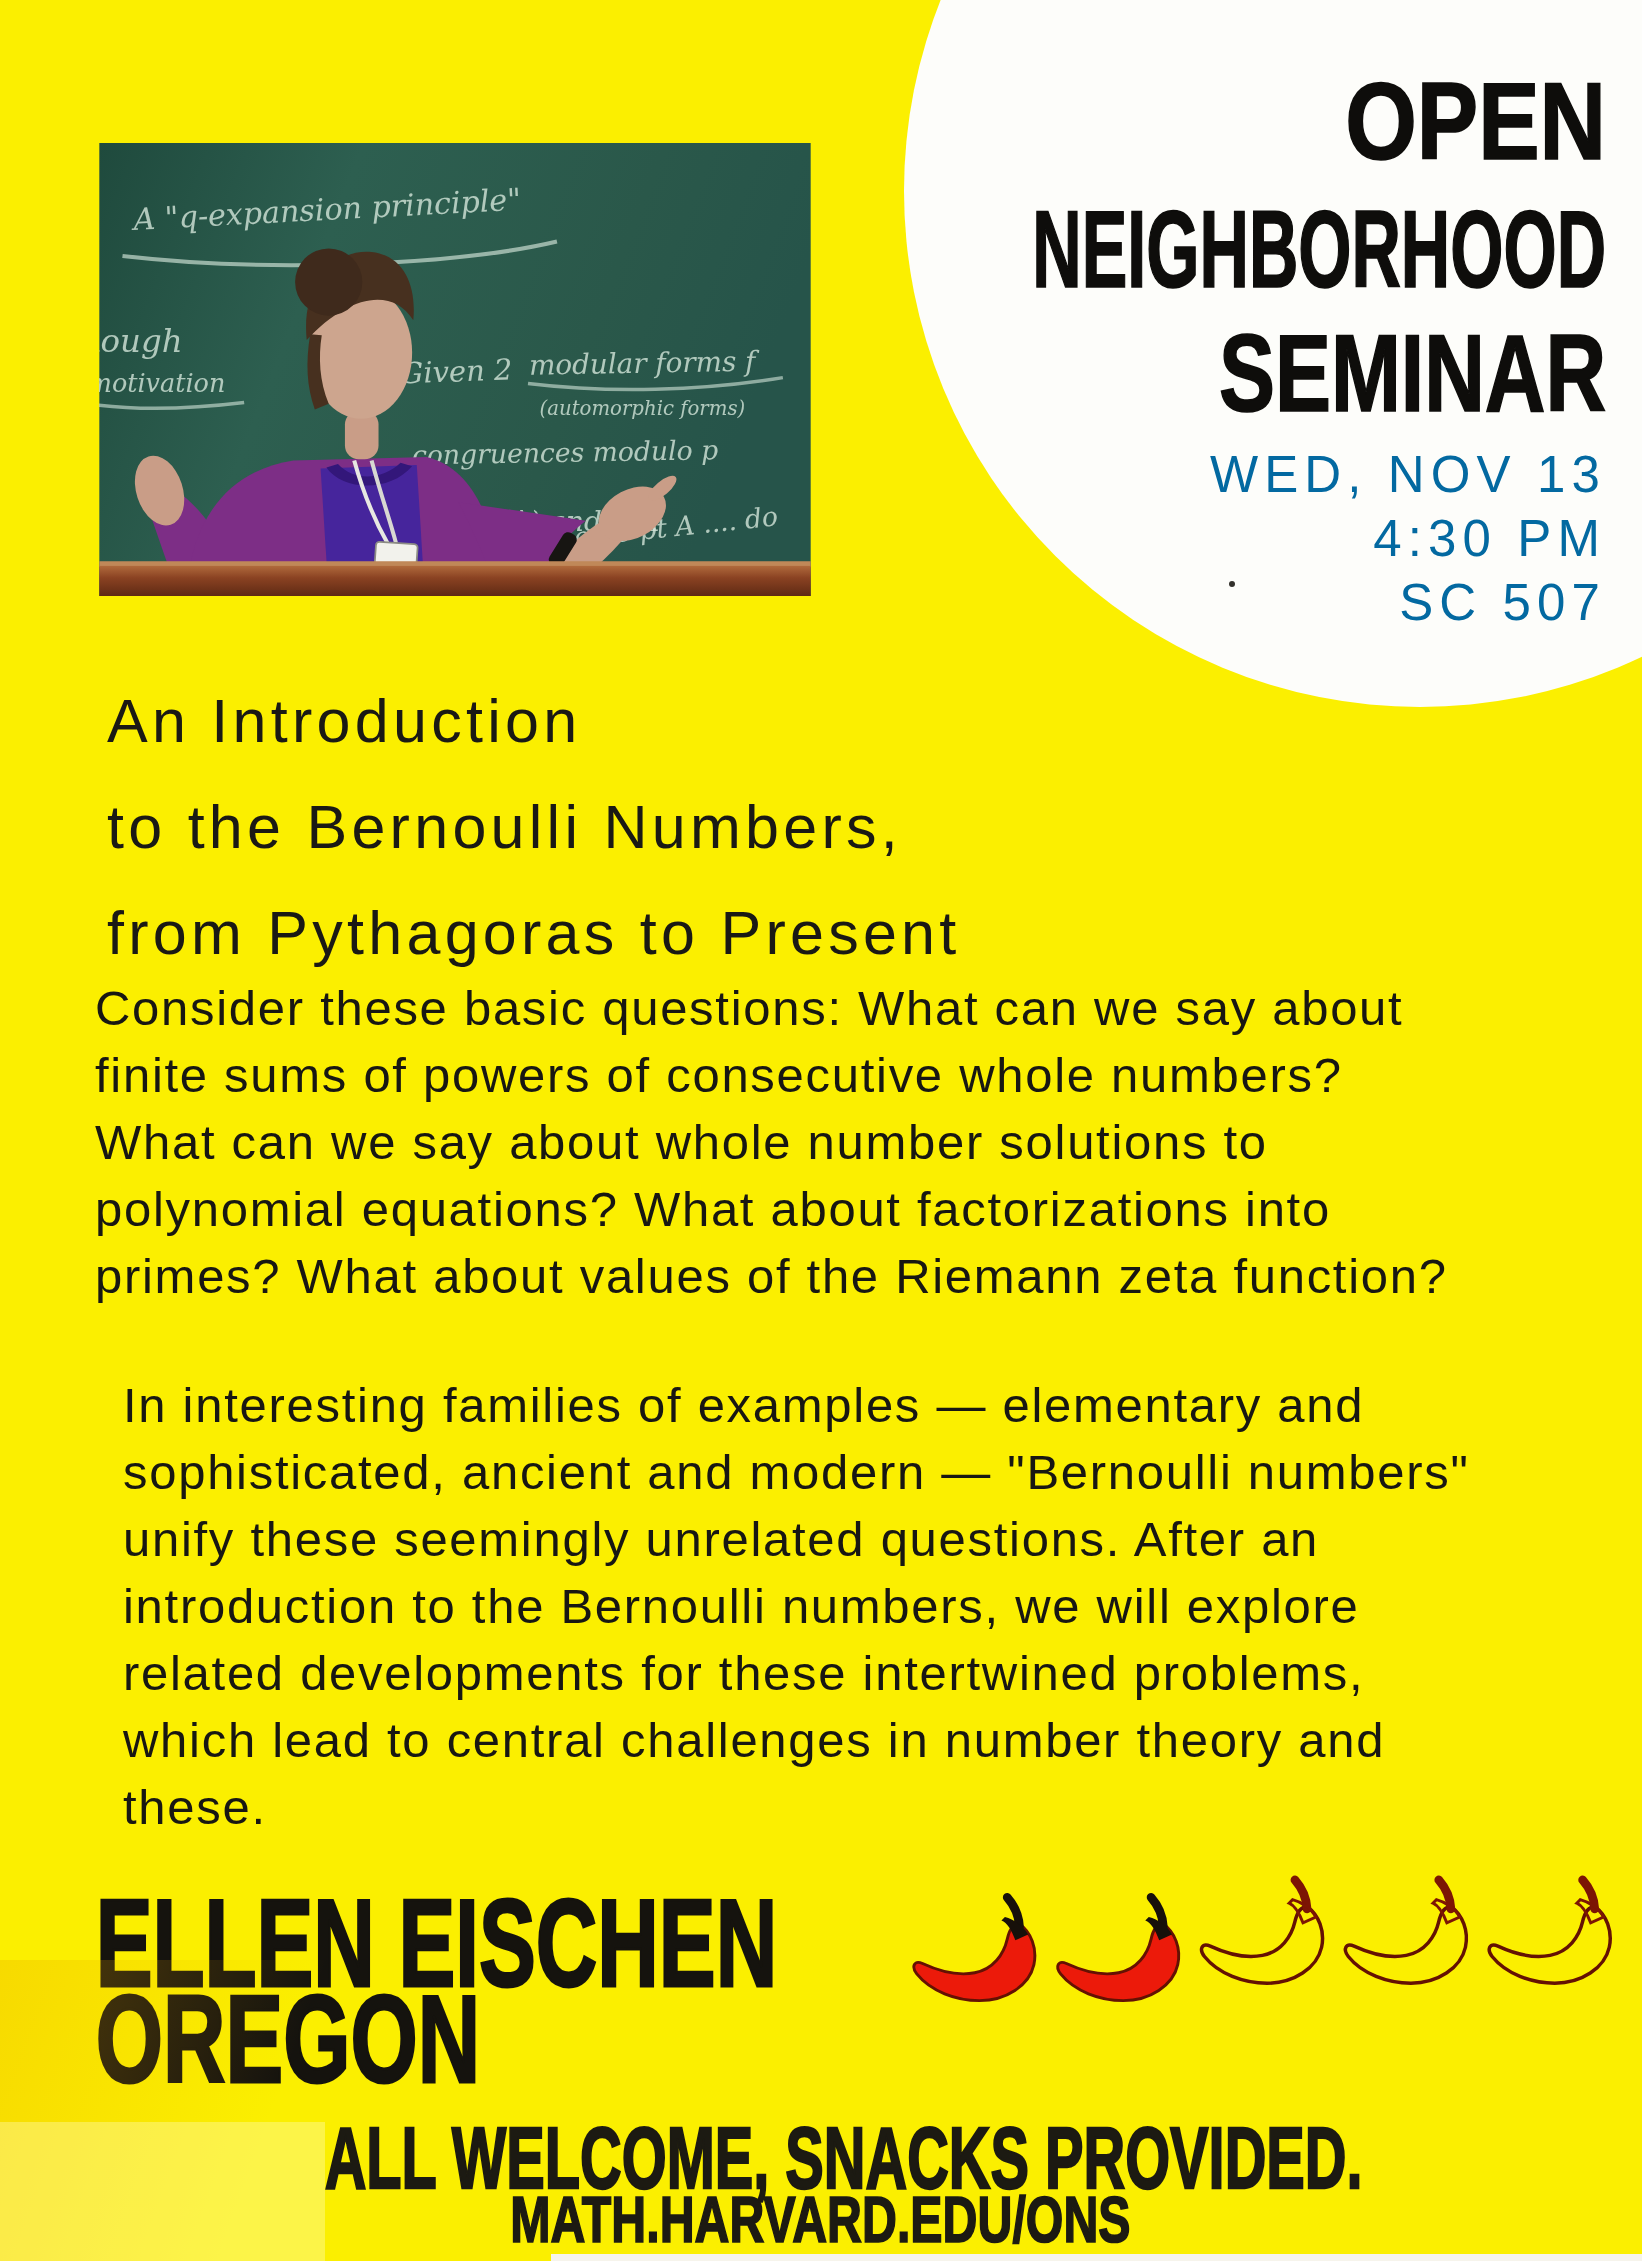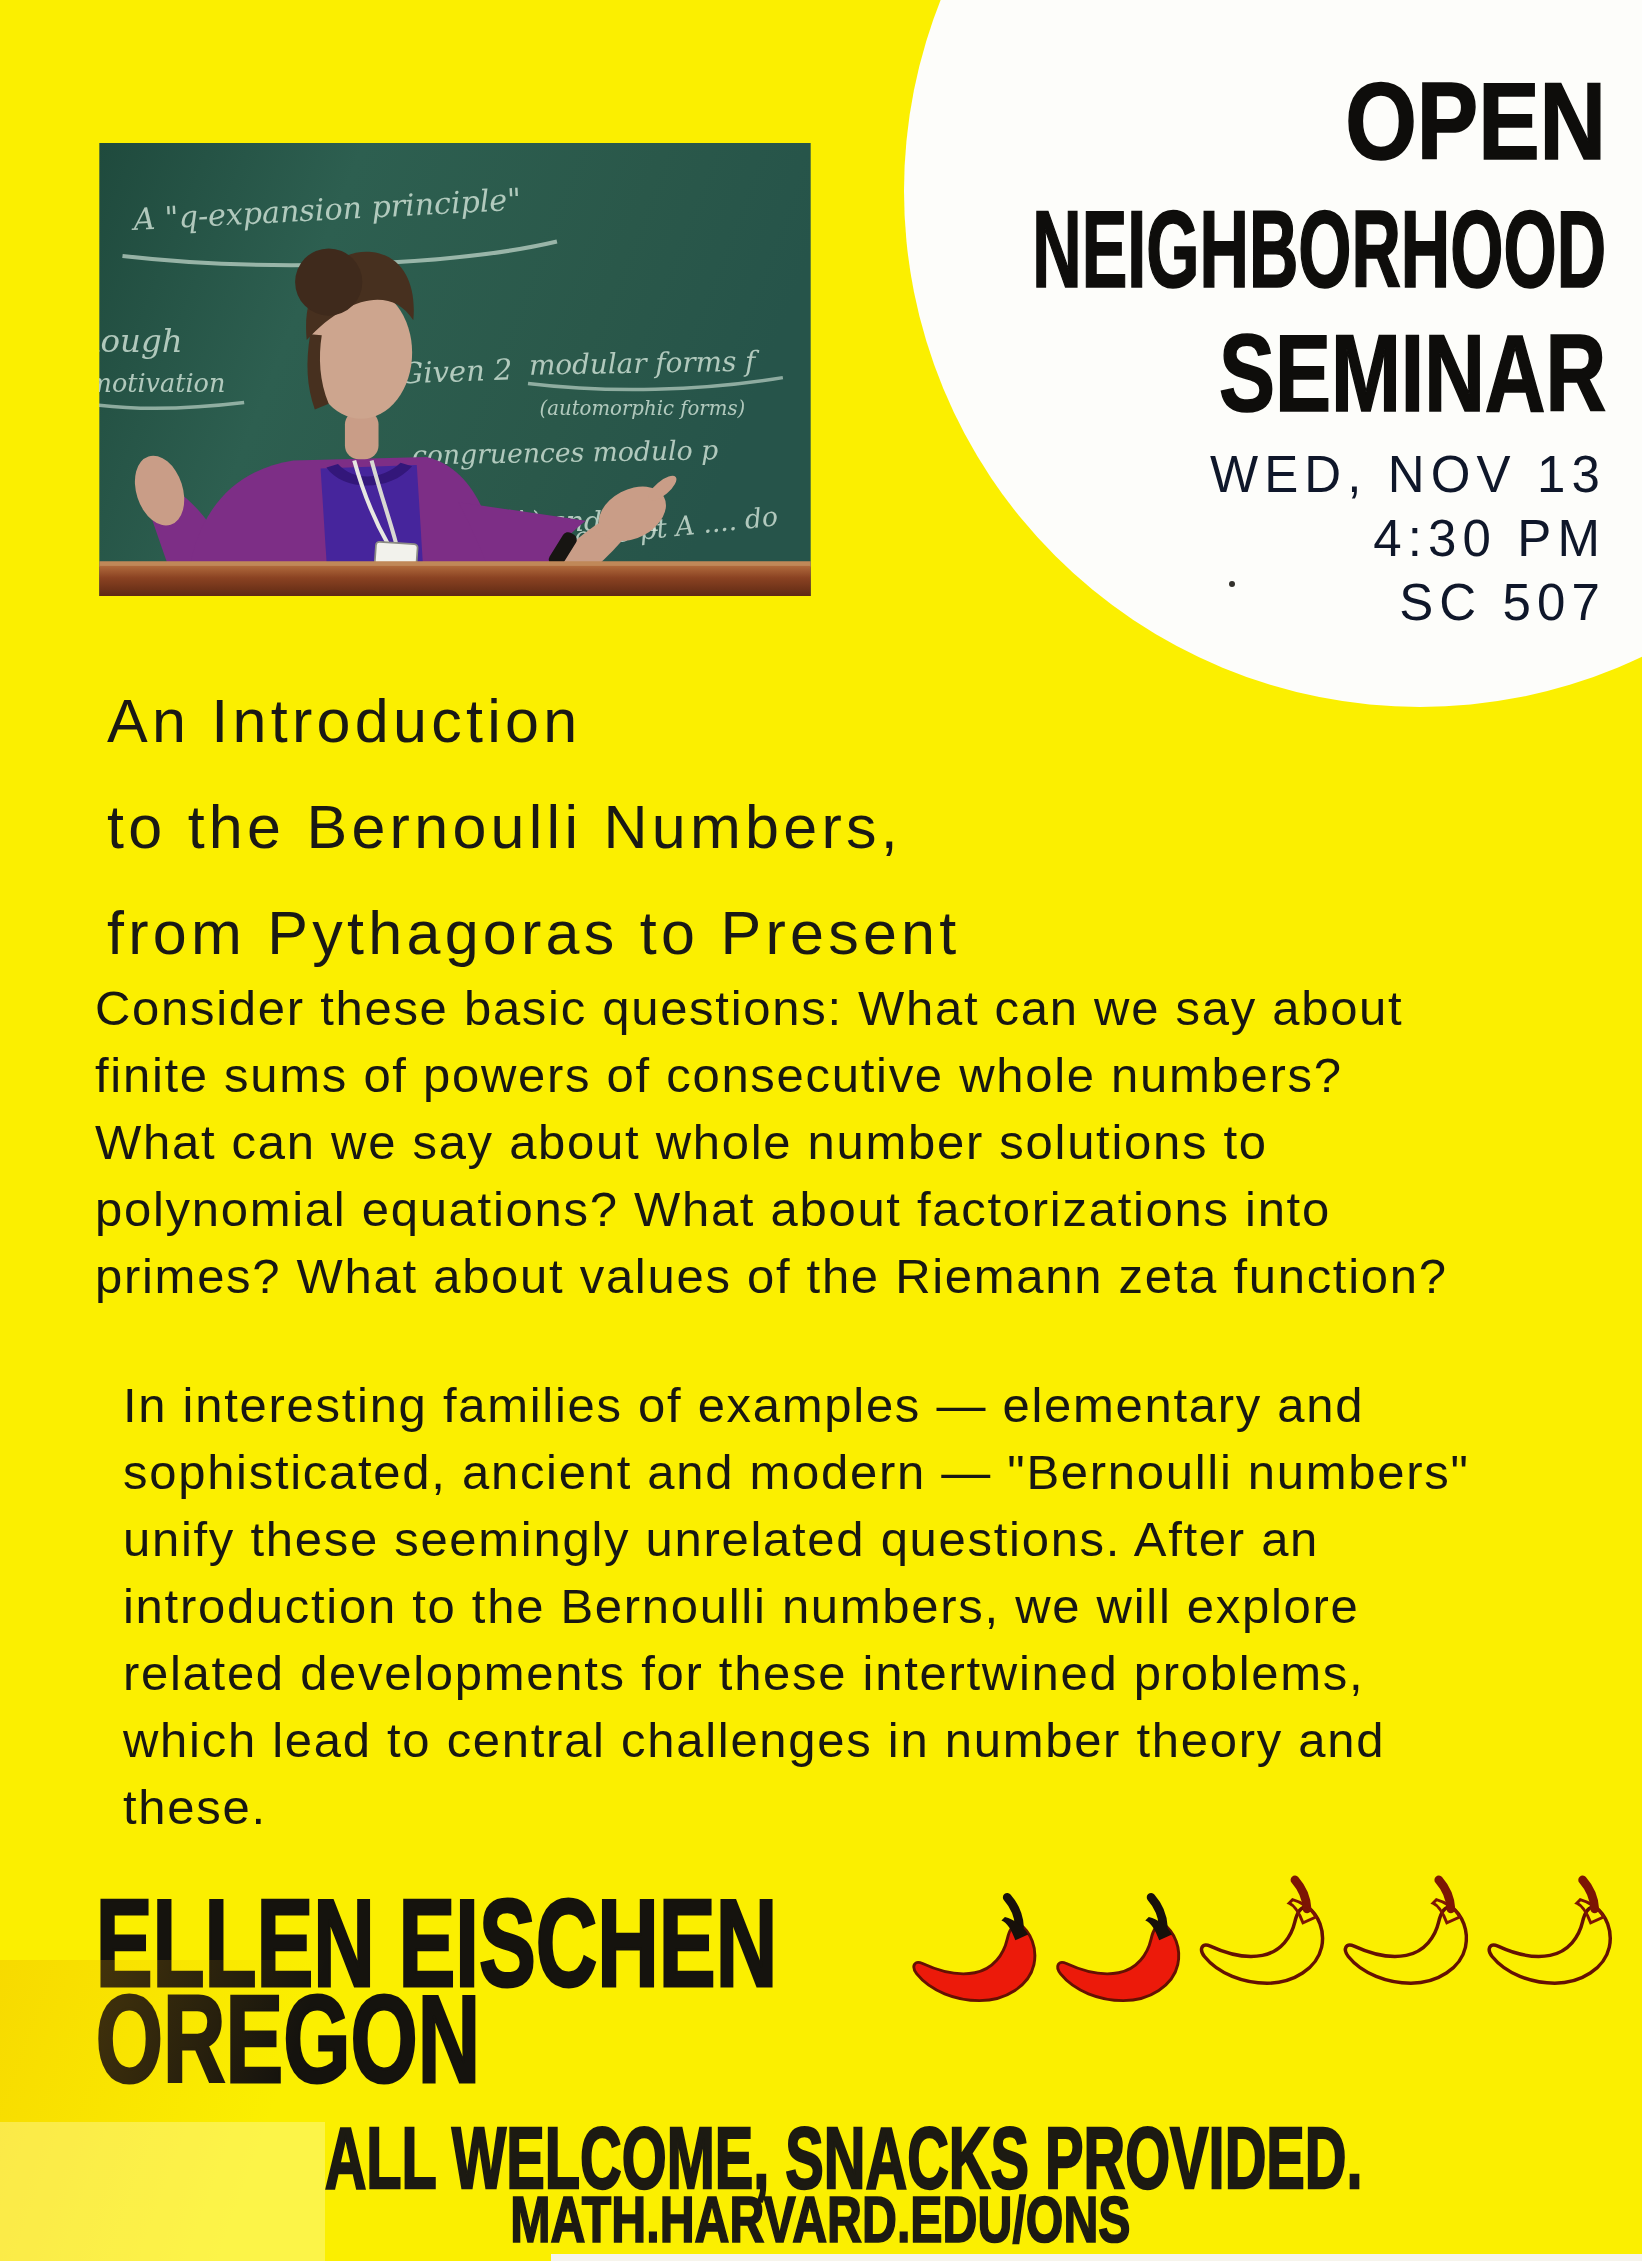--- a/index.html
+++ b/index.html
@@ -20,21 +20,21 @@
   .hdr-svg text{
     font-family:"Liberation Sans", sans-serif;
     font-weight:bold;fill:#0e0d0b;stroke:#0e0d0b;stroke-width:3px;
   }
   
   .event-block{
     position:absolute;top:443px;right:36px;
     text-align:right;
     font-size:51px;line-height:64px;
     letter-spacing:0.12em;
-    color:#0f172a;
+    color:#0369a1;
     white-space:nowrap;
   }
   .speck{position:absolute;left:1229px;top:581px;width:6.4px;height:6.4px;border-radius:50%;background:#33312c;}
   
   .photo{position:absolute;left:99px;top:143px;width:712px;height:453px;}
   
   .title-block{
     position:absolute;left:107px;top:668px;
     color:#1a1914;
     font-size:61px;line-height:106px;

